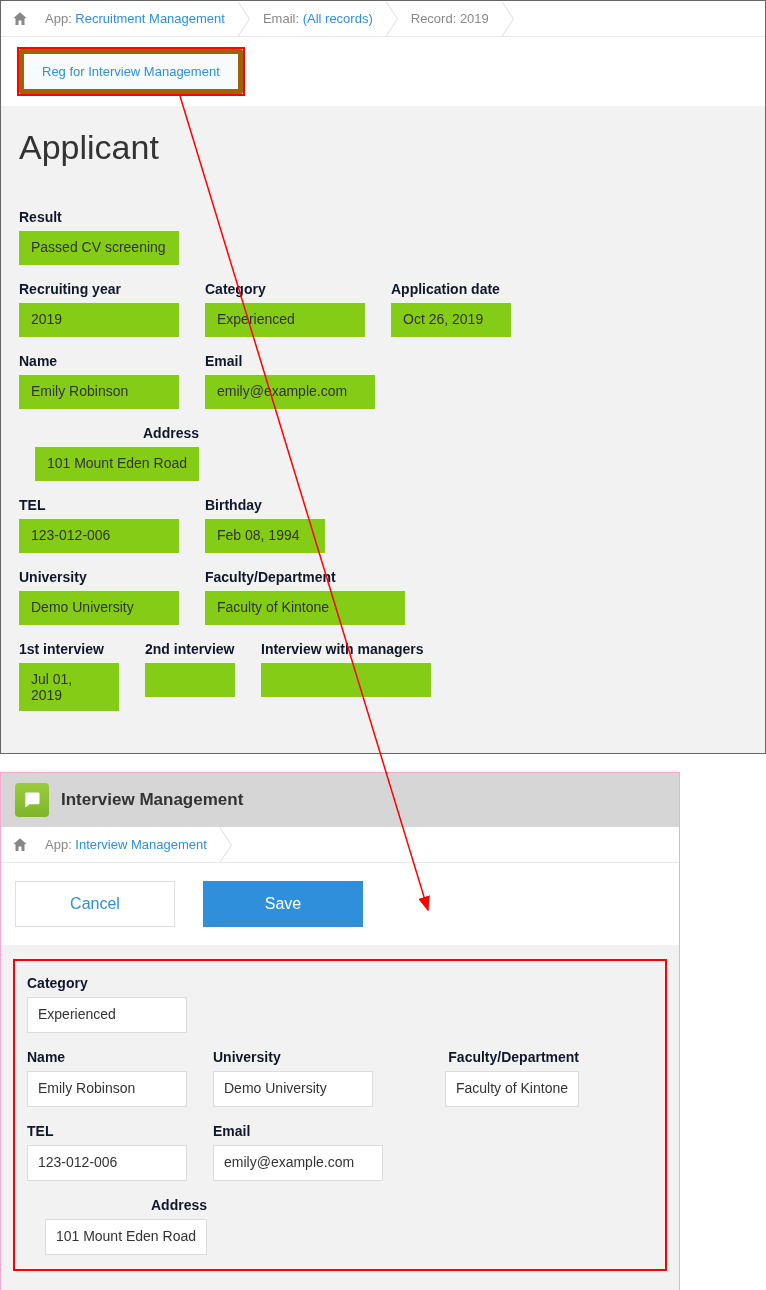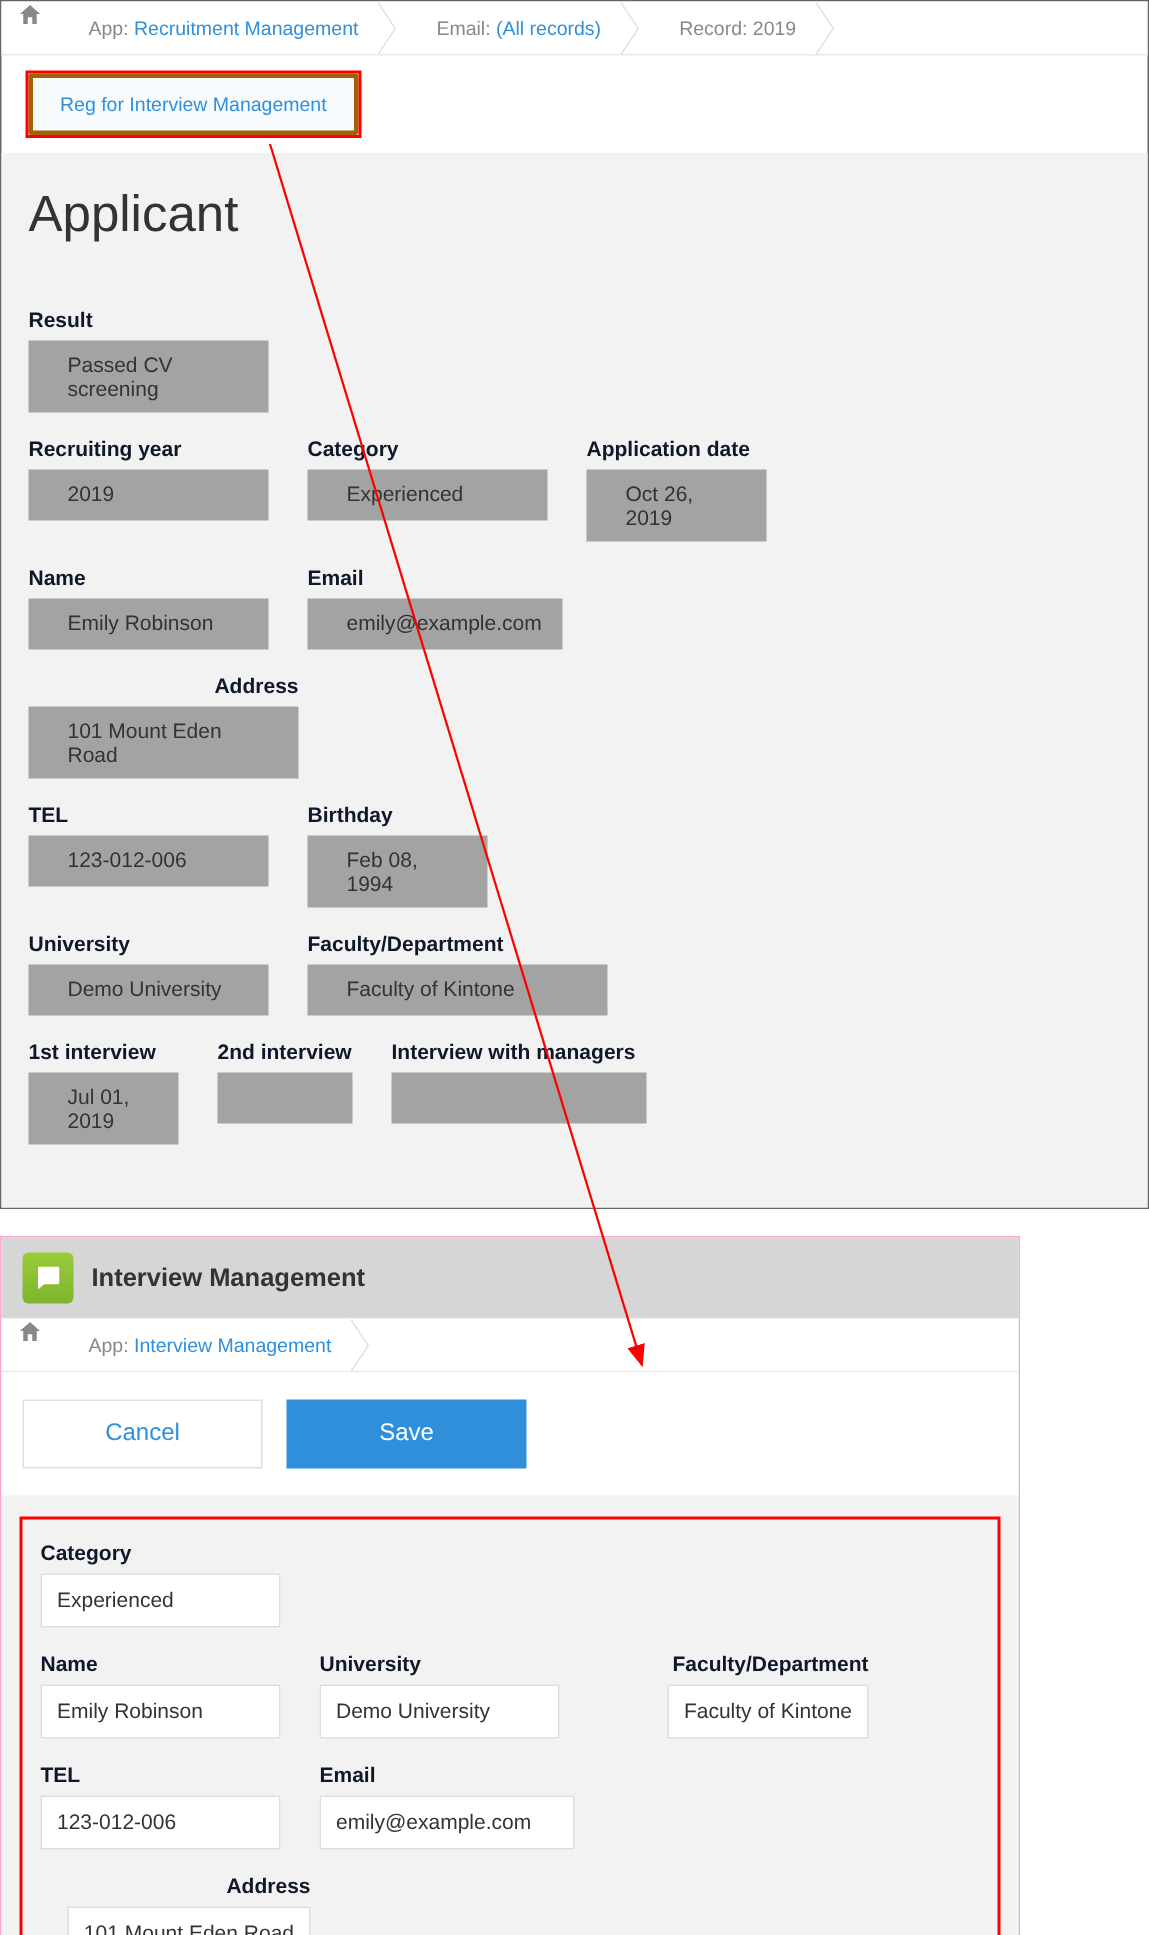--- a/index.html
+++ b/index.html
@@ -2,61 +2,61 @@
 <html><head>
 <meta charset="utf-8">
 <style>
   * { box-sizing: border-box; margin: 0; padding: 0; }
   body { font-family: Arial, Helvetica, sans-serif; background: #fff; width: 766px; color: #333; font-size: 14px; }
   
   .panel1 { border: 1px solid #666; margin-bottom: 18px; }
   .panel2 { border: 1px solid #f9a8d4; width: 680px; }
   
   
-  .breadcrumb { display: flex; align-items: flex-start; height: 36px; background: #fff; border-bottom: 1px solid #e8e8e8; padding-left: 10px; gap: 14px; }
+  .breadcrumb { display: flex; align-items: center; height: 36px; background: #fff; border-bottom: 1px solid #e8e8e8; padding-left: 10px; }
   .home-icon { width: 18px; height: 18px; fill: #888; margin-right: 4px; }
   .crumb { position: relative; padding: 0 16px 0 22px; line-height: 36px; color: #888; font-size: 13px; }
   .crumb:first-of-type { padding-left: 12px; }
   .crumb a, .crumb .link { color: #2f8fdb; }
   .crumb::after {
     content: ""; position: absolute; right: -8px; top: 0; width: 0; height: 0;
     border-top: 18px solid transparent; border-bottom: 18px solid transparent; border-left: 12px solid #fff;
   }
   .crumb::before {
     content: ""; position: absolute; right: -9px; top: 0; width: 0; height: 0;
     border-top: 18px solid transparent; border-bottom: 18px solid transparent; border-left: 12px solid #ddd;
   }
   
   
   .actionrow { padding: 12px 18px; }
-  .reg-btn { display: inline-block; border: 3px solid #a16207; background: #f7fbfe; color: #2f8fdb; padding: 10px 18px; font-size: 13px; border-radius: 2px; }
+  .reg-btn { display: inline-block; border: 5px solid #a16207; background: #f7fbfe; color: #2f8fdb; padding: 10px 18px; font-size: 13px; border-radius: 2px; }
   .redbox1 { outline: 2px solid #ff0000; outline-offset: 0px; display:inline-block; }
   
   
   .form-area { background: #f2f2f2; padding: 22px 18px 26px 18px; }
   .page-title { font-size: 34px; font-weight: 300; margin-bottom: 42px; color: #333; }
   .row { display: flex; gap: 26px; margin-bottom: 16px; flex-wrap: wrap; }
   .fld { display: flex; flex-direction: column; }
   .lbl { font-size: 14px; color: #0f172a; margin-bottom: 6px; font-weight: 700;}
-  .val { background: #a3a3a3; padding: 8px 26px; min-height: 34px; color: #333; }
+  .val { background: #84cc16; padding: 8px 12px; min-height: 34px; color: #333; }
   
   .w-result { width: 160px; }
   .w-120 { width: 120px; }
   .w-160 { width: 160px; }
   .w-170 { width: 170px; }
   .w-180 { width: 180px; align-items: flex-end; }
   .w-90 { width: 90px; }
   
   
   .app-header { background: #d6d6d6; display: flex; align-items: center; padding: 10px 14px; gap: 12px; }
   .app-icon { width: 34px; height: 34px; border-radius: 4px; background: linear-gradient(#9acc3a,#7fb52d); display:flex; align-items:center; justify-content:center; }
   .app-icon svg { width: 20px; height: 20px; fill: #fff; }
   .app-title { font-size: 17px; color: #333; font-weight: bold;}
   
-  .btn-row { background: #fff; padding: 18px 14px; display: flex; gap: 16px; }
+  .btn-row { background: #fff; padding: 18px 14px; display: flex; gap: 28px; }
   .btn { width: 160px; height: 46px; display:flex; align-items:center; justify-content:center; font-size: 16px; cursor:pointer; }
   .btn-cancel { background: #fff; color: #2f8fdb; border: 1px solid #e0e0e0; }
   .btn-save { background: #2f8fdb; color: #fff; border: none; }
   
   
   .form-area2 { background: #f2f2f2; padding: 14px 12px 20px 12px; }
   .redbox2 { border: 2px solid #ff0000; padding: 14px 12px; }
   .val2 { background: #fff; border: 1px solid #ddd; padding: 8px 10px; min-height: 36px; color: #333; }
   
   

